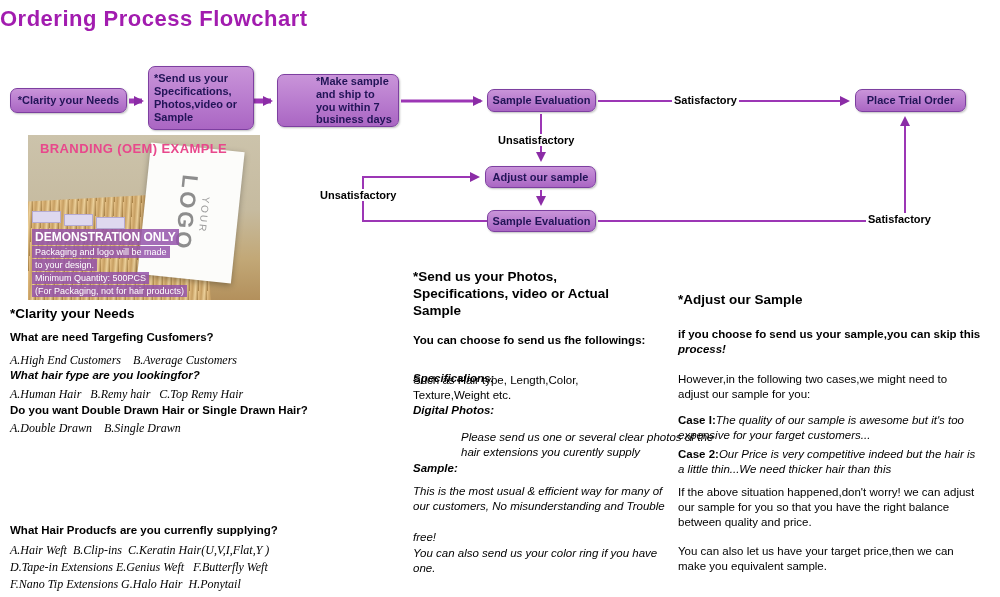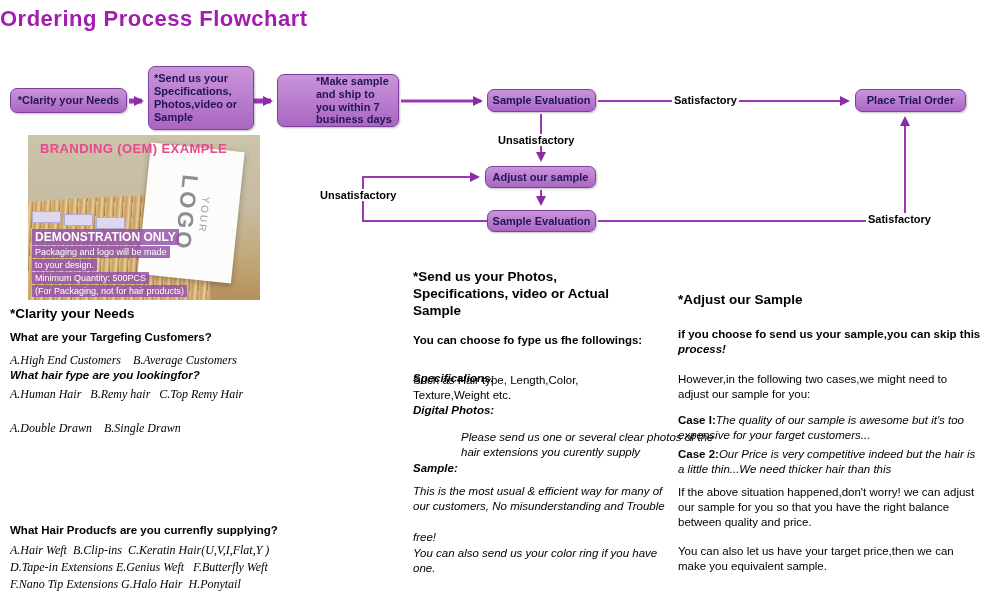--- a/index.html
+++ b/index.html
@@ -122,32 +122,33 @@
     <div class="promo-caption">
       <div class="cap-line first">DEMONSTRATION ONLY</div>
       <div class="cap-line">Packaging and logo will be made</div>
       <div class="cap-line">to your design.</div>
       <div class="cap-line">Minimum Quantity: 500PCS</div>
       <div class="cap-line">(For Packaging, not for hair products)</div>
     </div>
   </div>
 
   <div class="h1" style="left:10px; top:305px;">*Clarity your Needs</div>
-  <div class="q" style="left:10px; top:331px;">What are your Targefing Cusfomers?</div>
+  <div class="q" style="left:10px; top:331px;">What are need Targefing Cusfomers?</div>
   <div class="ans" style="left:10px; top:353px;">A.High End Customers    B.Average Customers</div>
   <div class="qi" style="left:10px; top:369px;">What hair fype are you lookingfor?</div>
   <div class="ans" style="left:10px; top:387px;">A.Human Hair   B.Remy hair   C.Top Remy Hair</div>
+  <div class="q" style="left:10px; top:404px;">Do you want Double Drawn Hair or Single Drawn Hair?</div>
   <div class="ans" style="left:10px; top:421px;">A.Double Drawn    B.Single Drawn</div>
   <div class="q" style="left:10px; top:524px;">What Hair Producfs are you currenfly supplying?</div>
   <div class="ans" style="left:10px; top:543px;">A.Hair Weft  B.Clip-ins  C.Keratin Hair(U,V,I,Flat,Y )</div>
   <div class="ans" style="left:10px; top:560px;">D.Tape-in Extensions E.Genius Weft   F.Butterfly Weft</div>
   <div class="ans" style="left:10px; top:577px;">F.Nano Tip Extensions G.Halo Hair  H.Ponytail</div>
 
   <div class="h1" style="left:413px; top:268px; width:240px;">*Send us your Photos, Specifications, video or Actual Sample</div>
-  <div class="bodyb" style="left:413px; top:333px; width:275px;">You can choose fo fype us fhe followings:</div>
+  <div class="bodyb" style="left:413px; top:333px; width:275px;">You can choose fo send us fhe followings:</div>
   <div class="bodyi lbl-bi" style="left:413px; top:352px;margin-top:19px;">Specificalions:</div>
   <div class="body" style="left:413px; top:373px; width:205px;">Such as Hair type, Length,Color, Texture,Weight etc.</div>
   <div class="bodyi lbl-bi" style="left:413px; top:403px;">Digital Photos:</div>
   <div class="bodyi" style="left:413px; top:430px; width:258px;margin-left:48px;">Please send us one or several clear photos of the hair extensions you curently supply</div>
   <div class="bodyi lbl-bi" style="left:413px; top:461px;">Sample:</div>
   <div class="bodyi" style="left:413px; top:484px; width:262px;">This is the most usual &amp; efficient way for many of our customers, No misunderstanding and Trouble</div>
   <div class="bodyi" style="left:413px; top:530px;">free!</div>
   <div class="bodyi" style="left:413px; top:546px; width:248px;">You can also send us your color ring if you have one.</div>
 
   <div class="h1" style="left:678px; top:291px;">*Adjust our Sample</div>

